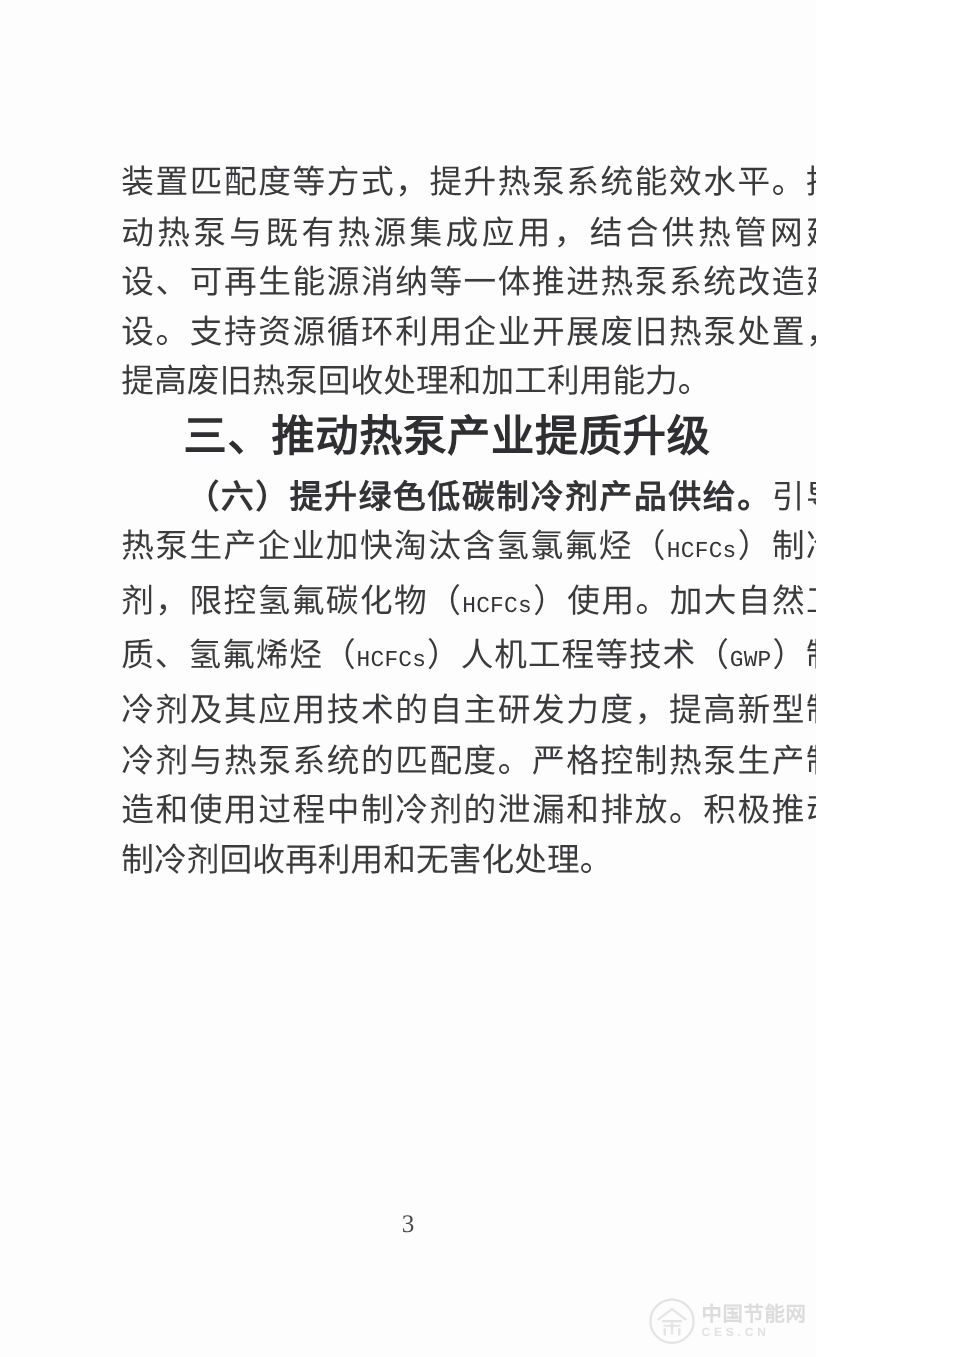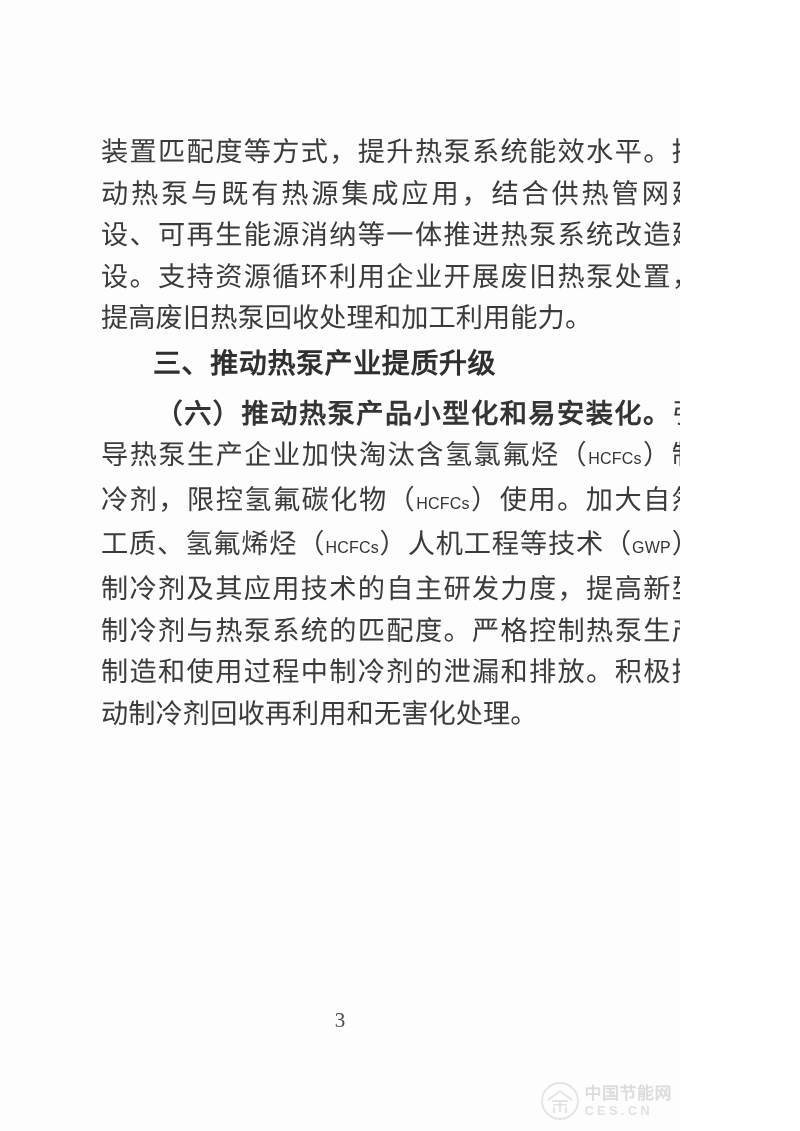--- a/index.html
+++ b/index.html
@@ -44,38 +44,38 @@
 
   
   .block-gap-sm { height: 3px; }
   .block-gap-md { height: 6px; }
 
   
   .section-heading {
     margin: 0;
     padding: 0;
     color: #2f2f31;
-    font-size: 28px;
+    font-size: 36px;
     line-height: 41.6px;
     font-weight: bold;
     text-indent: 52px;
     font-family: "Liberation Sans", "DejaVu Sans", sans-serif;
     letter-spacing: 0.6px;
   }
 
   
   .lead {
     font-weight: 600;
     color: #343436;
   }
 
   
   .abbr {
-    font-family: Liberation Sans, sans-serif;
-    font-size: 16px;
+    font-family: Liberation Mono, monospace;
+    font-size: 19px;
     letter-spacing: 0.2px;
     color: #343436;
   }
 
   
   .page-number {
     position: absolute;
     left: 0;
     right: 0;
     top: 1007px;
@@ -114,21 +114,21 @@
     font-family: "Liberation Sans", "DejaVu Sans", sans-serif;
     font-size: 17px;
     font-weight: bold;
     color: #dcdcdc;
     letter-spacing: 0.5px;
     white-space: nowrap;
     text-align: right;
   }
   .watermark .wm-en {
     font-family: "Liberation Sans", "DejaVu Sans", sans-serif;
-    font-size: 13px;
+    font-size: 10px;
     font-weight: bold;
     color: #e2e2e2;
     letter-spacing: 3.2px;
     margin-top: 2px;
     white-space: nowrap;
   }
 </style>
 </head>
 <body>
 
@@ -140,21 +140,21 @@
 
     <div class="block-gap-sm"></div>
 
     <h2 class="section-heading">三、推动热泵产业提质升级</h2>
 
     <div class="block-gap-sm"></div>
 
 
     <div class="block-gap-md"></div>
 
-    <p class="para indent"><span class="lead">（六）推动热泵产品小型化和易安装化。</span><span>引导热泵生产企业加快淘汰含氢氯氟烃（</span><span class="abbr">HCFCs</span><span>）制冷剂，限控氢氟碳化物（</span><span class="abbr">HCFCs</span><span>）使用。加大自然工质、氢氟烯烃（</span><span class="abbr">HCFCs</span><span>）人机工程等技术（</span><span class="abbr">GWP</span><span>）制冷剂及其应用技术的自主研发力度，提高新型制冷剂与热泵系统的匹配度。严格控制热泵生产制造和使用过程中制冷剂的泄漏和排放。积极推动制冷剂回收再利用和无害化处理。</span></p>
+    <p class="para indent"><span class="lead">（六）提升绿色低碳制冷剂产品供给。</span><span>引导热泵生产企业加快淘汰含氢氯氟烃（</span><span class="abbr">HCFCs</span><span>）制冷剂，限控氢氟碳化物（</span><span class="abbr">HCFCs</span><span>）使用。加大自然工质、氢氟烯烃（</span><span class="abbr">HCFCs</span><span>）人机工程等技术（</span><span class="abbr">GWP</span><span>）制冷剂及其应用技术的自主研发力度，提高新型制冷剂与热泵系统的匹配度。严格控制热泵生产制造和使用过程中制冷剂的泄漏和排放。积极推动制冷剂回收再利用和无害化处理。</span></p>
 
   </div>
 
   <div class="page-number">3</div>
 
   <div class="watermark">
     <svg class="wm-logo" viewBox="0 0 40 40" aria-hidden="true">
       <circle cx="20" cy="20" r="18" fill="none" stroke="#e3e3e3" stroke-width="1.8"></circle>
       <path d="M8 19 L20 10 L32 19" fill="none" stroke="#e3e3e3" stroke-width="1.8"></path>
       <rect x="12" y="19" width="16" height="2" fill="#e3e3e3"></rect>

